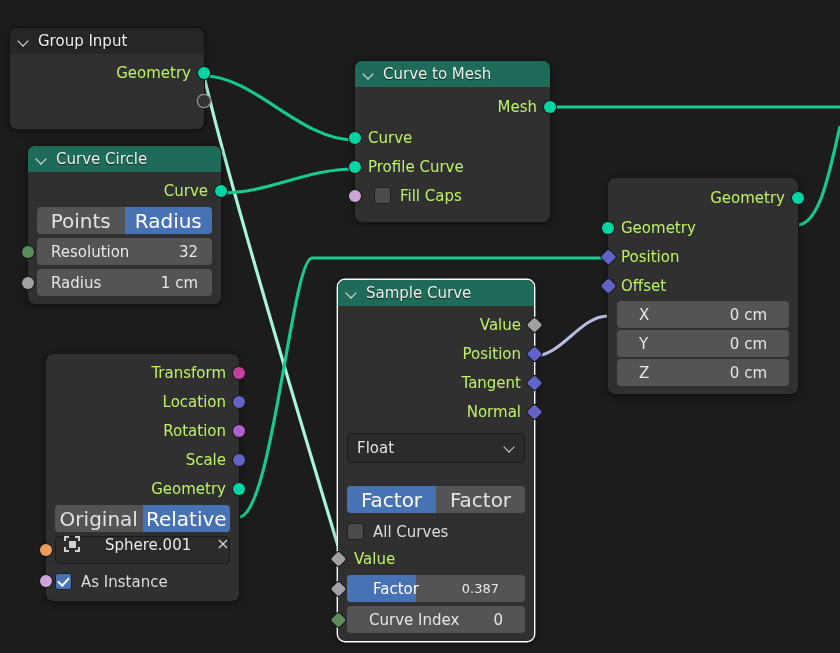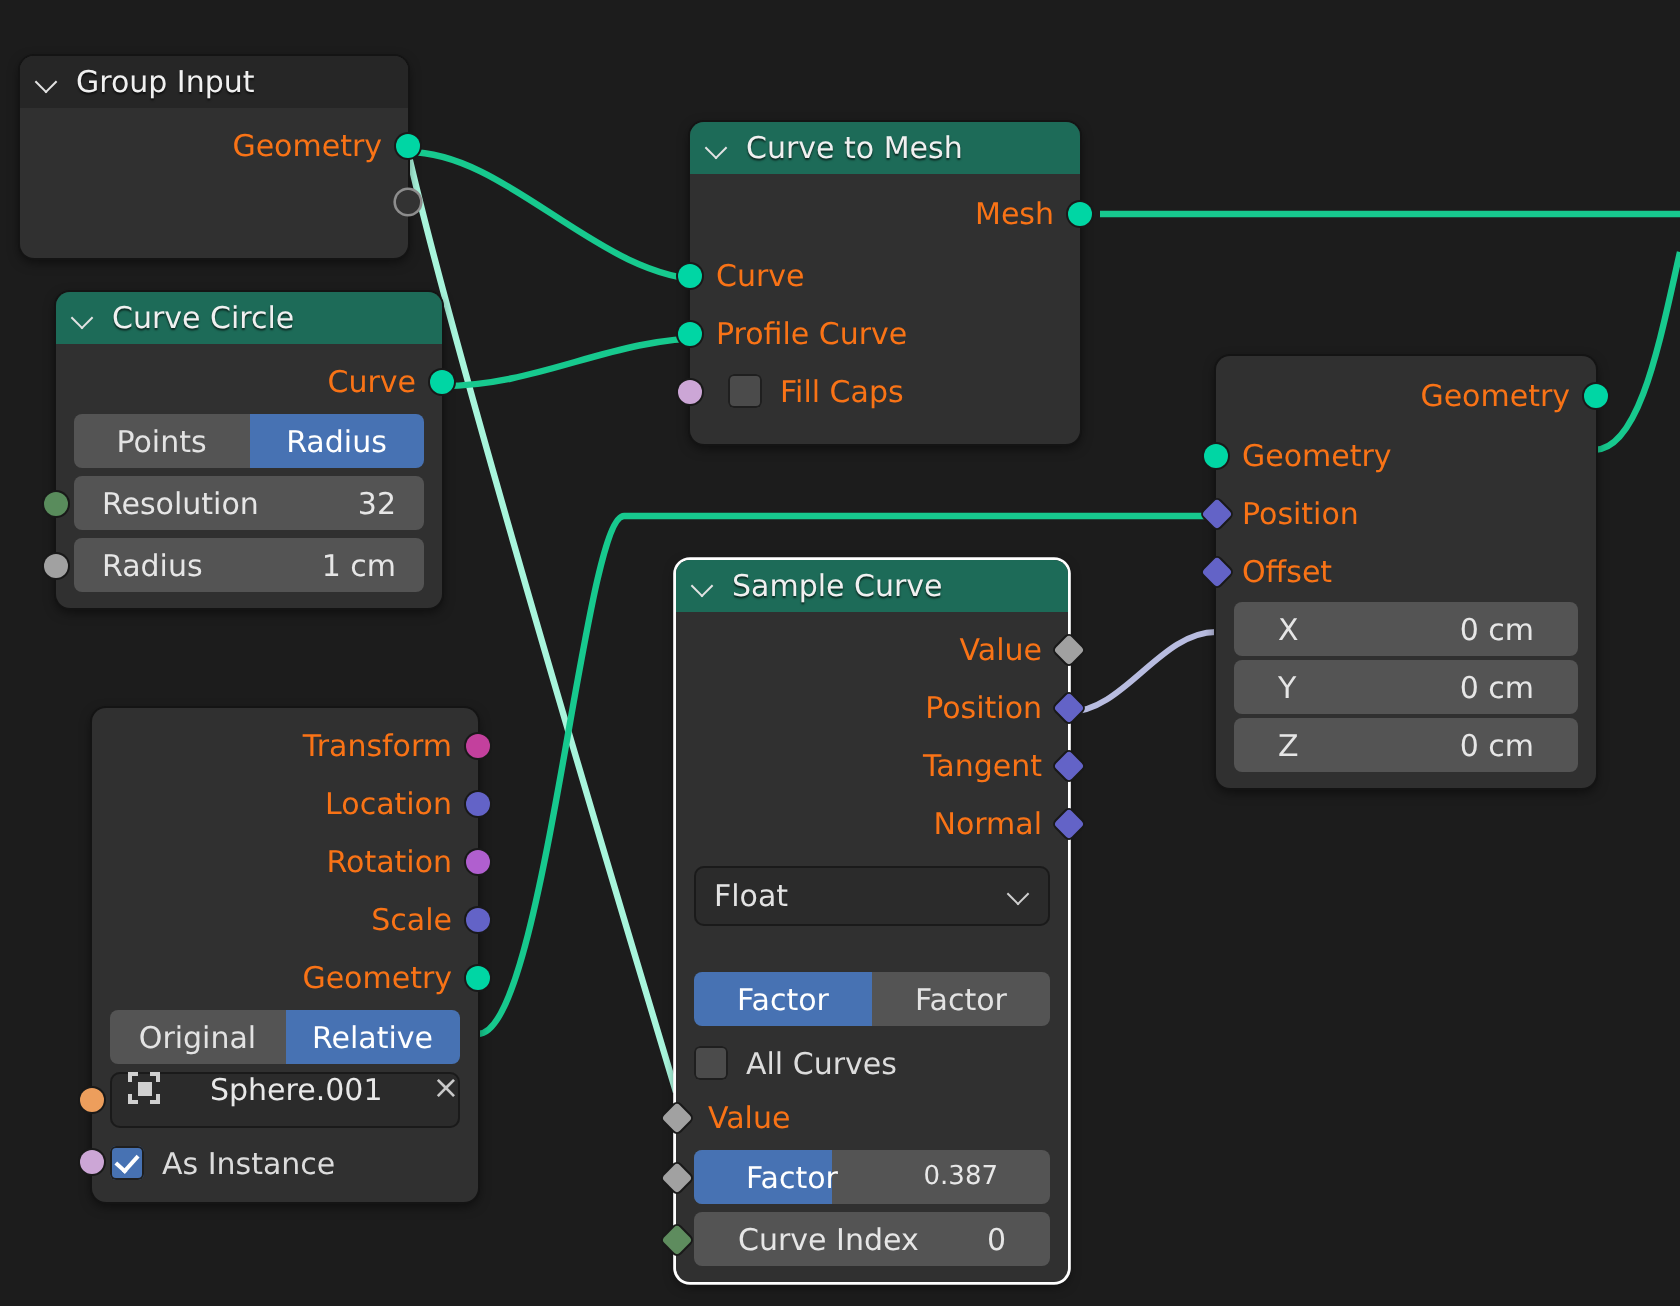--- a/index.html
+++ b/index.html
@@ -41,21 +41,21 @@
   }
   .hdr-geo{background:#1d6b58;}
   .hdr-input{background:#262626;}
   .hdr-obj{background:#7b2a48;}
 
   .nbody{padding:4px 0 8px 0;}
 
   .row{position:relative;height:29px;display:flex;align-items:center;font-size:15px;}
   .row.out{justify-content:flex-end;padding-right:13px;}
   .row.in{justify-content:flex-start;padding-left:13px;}
-  .rowlbl{color:#f97316;white-space:nowrap;}
+  .rowlbl{color:#bef264;white-space:nowrap;}
 
   
   .sock{position:absolute;width:12px;height:12px;border-radius:50%;
         box-shadow:0 0 0 1px #191919;top:50%;}
   .sock.left{left:-6px;transform:translateY(-50%);}
   .sock.right{right:-6px;transform:translateY(-50%);}
   .dia{position:absolute;width:11px;height:11px;box-shadow:0 0 0 1px #191919;
        top:50%;transform:translateY(-50%) rotate(45deg);border-radius:2px;}
   .dia.left{left:-5.5px;}
   .dia.right{right:-5.5px;}
@@ -73,21 +73,21 @@
   .s-rot{background:#b05fcf;}
   .s-empty{background:#333333;box-shadow:0 0 0 1.3px #8d8d8d;}
 
   
   .wrap{padding:0 9px;}
   .wrow{margin-top:4px;position:relative;height:27px;}
   .wrow:first-child{margin-top:2px;}
 
   .seg{display:flex;height:27px;border-radius:4px;overflow:hidden;}
   .seg > div{flex:1;display:flex;align-items:center;justify-content:center;
-             font-size:15px;color:#e3e3e3;background:#545454;}
+             font-size:20px;color:#e3e3e3;background:#545454;}
   .seg > div.on{background:#4772b3;color:#ffffff;}
 
   .valfield{
     height:27px;border-radius:4px;background:#545454;
     display:flex;align-items:center;justify-content:space-between;
     padding:0 12px;font-size:15px;color:#e6e6e6;
   }
   .valfield .vv{color:#e6e6e6;}
   .valfield.centerlbl{justify-content:center;position:relative;}
   .valfield.centerlbl .vl{position:absolute;left:14px;}
@@ -252,21 +252,21 @@
           <span class="sock left s-bool inline-sock" style="left:-15px;transform:translateY(-50%);"></span>
           <div class="checkrow">
             <span class="cbox on"></span>
             <span>As Instance</span>
           </div>
         </div>
       </div>
     </div>
   </div>
 
-  <div class="node" style="left:345px;top:61px;width:195px;">
+  <div class="node" style="left:355px;top:61px;width:195px;">
     <div class="nhdr hdr-geo">
       <span class="chev"></span>
       <span>Curve to Mesh</span>
     </div>
     <div class="nbody" style="padding-bottom:12px;">
       <div class="row out" style="height:32px;">
         <span class="rowlbl">Mesh</span>
         <span class="sock right s-geo"></span>
       </div>
       <div class="row in">

